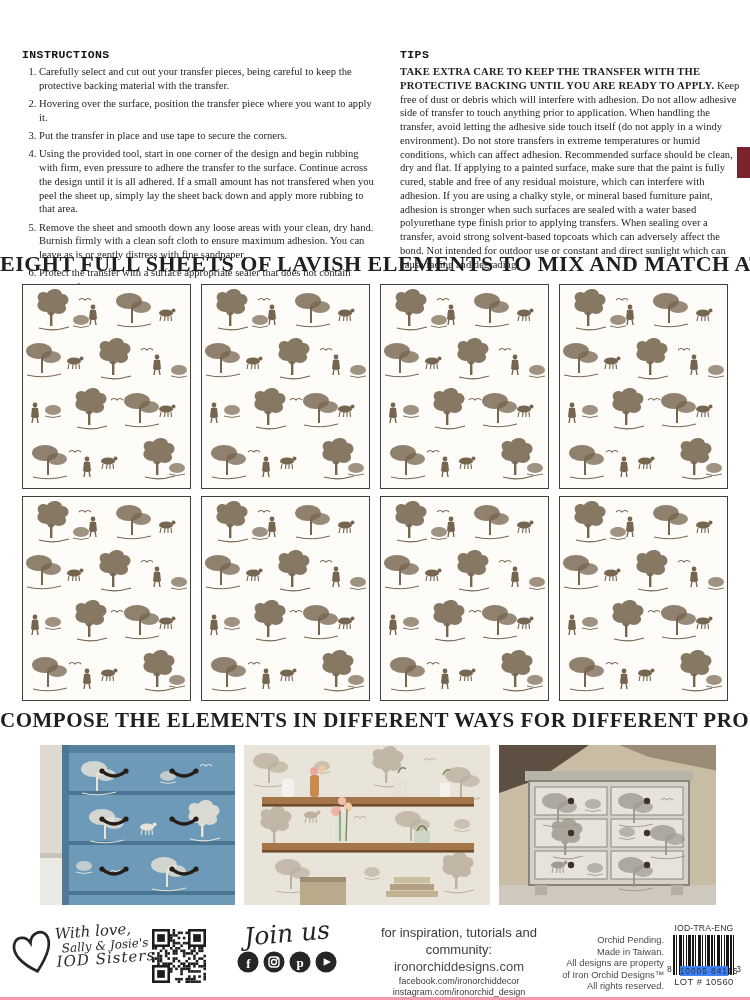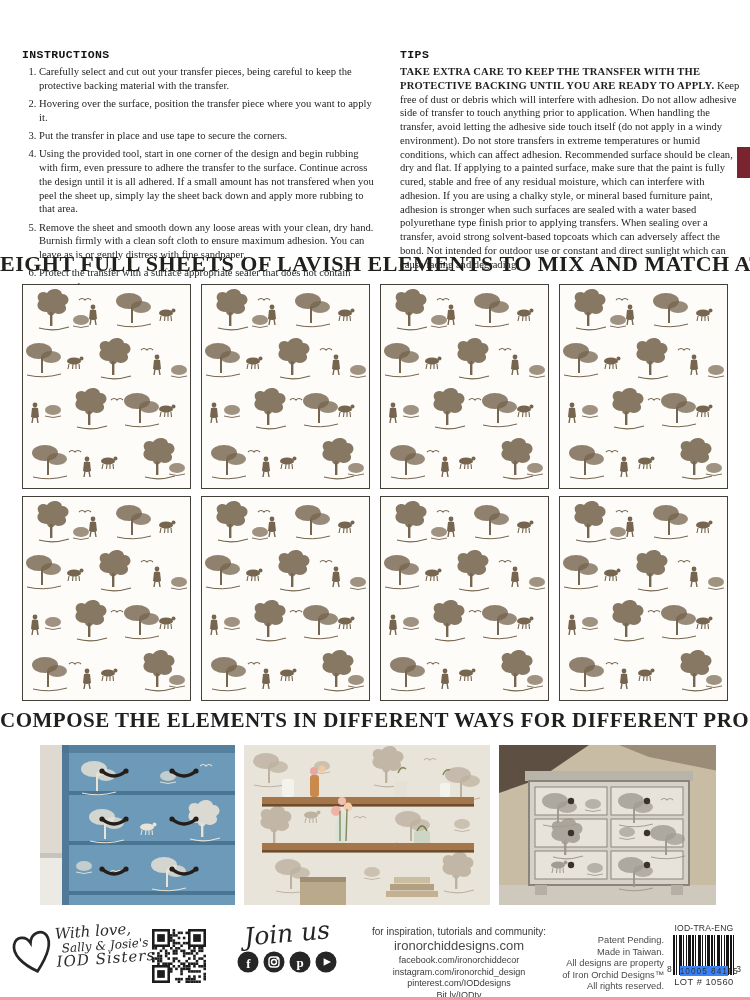--- a/index.html
+++ b/index.html
@@ -49,21 +49,21 @@
   .sig-lines{font-family:"DejaVu Serif",serif;font-style:italic;line-height:1.05;margin-left:2px;}
   .sig-l1{font-size:15px;}
   .sig-l2{font-size:12px;margin-left:6px;}
   .sig-l3{font-size:15px;letter-spacing:1px;}
   .qr{position:absolute;left:152px;top:16px;width:54px;height:54px;}
   .join{position:absolute;left:232px;top:6px;width:110px;text-align:center;color:#242424;}
   .join-script{font-family:"DejaVu Serif",serif;font-style:italic;font-size:25px;
       transform:rotate(-5deg);display:inline-block;}
   .social-row{margin-top:3px;display:flex;gap:4px;justify-content:center;}
   .community{position:absolute;left:348px;top:12px;width:222px;text-align:center;line-height:1.3;}
-  .community .intro{font-size:10px;}
+  .community .intro{font-size:13px;}
   .community .site{font-size:13px;color:#4a4a4a;}
   .community .link{font-size:9px;}
   .legal{position:absolute;left:536px;top:22px;width:128px;text-align:right;
       font-size:9.3px;line-height:1.25;color:#4a4a4a;}
   .barcode-block{position:absolute;left:666px;top:10px;width:76px;text-align:center;color:#333;}
   .bc-sku{font-size:8.6px;letter-spacing:.2px;margin-bottom:2px;}
   .bc-row{display:flex;align-items:flex-end;}
   .bc-digit{font-size:8.5px;line-height:1;padding:0 1px 2px 1px;}
   .bc-bars-wrap{position:relative;flex:1;}
   .bars{height:40px;background:repeating-linear-gradient(90deg,
@@ -537,21 +537,21 @@
     <div class="community">
       <div class="intro">for inspiration, tutorials and community:</div>
       <div class="site">ironorchiddesigns.com</div>
       <div class="link">facebook.com/ironorchiddecor</div>
       <div class="link">instagram.com/ironorchid_design</div>
       <div class="link">pinterest.com/IODdesigns</div>
       <div class="link">Bit.ly/IODtv</div>
     </div>
 
     <div class="legal">
-      <div>Patent Pending.</div>
+      <div>Orchid Pending.</div>
       <div>Made in Taiwan.</div>
       <div>All designs are property</div>
       <div>of Iron Orchid Designs™</div>
       <div>All rights reserved.</div>
     </div>
 
     <div class="barcode-block">
       <div class="bc-sku">IOD-TRA-ENG</div>
       <div class="bc-row">
         <span class="bc-digit">8</span>

